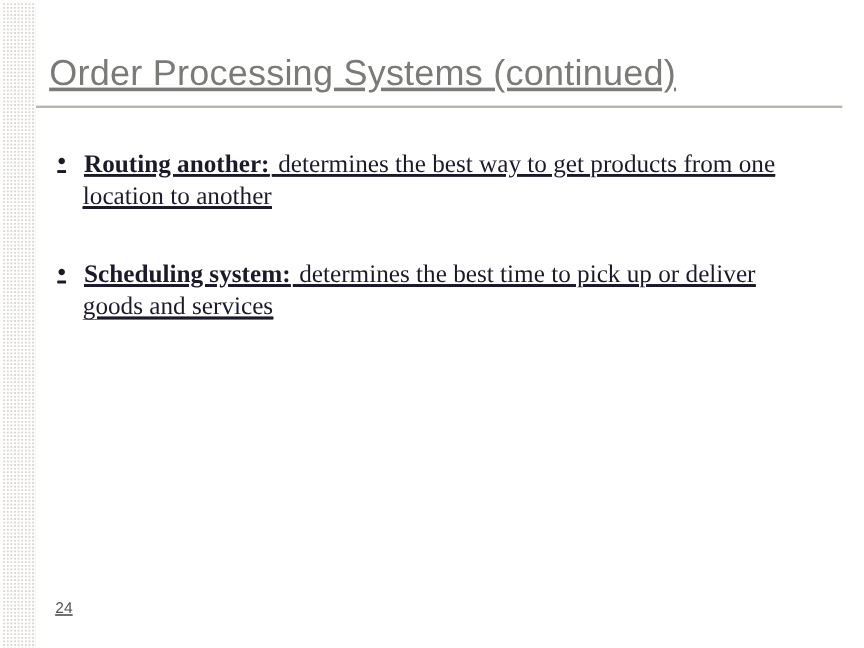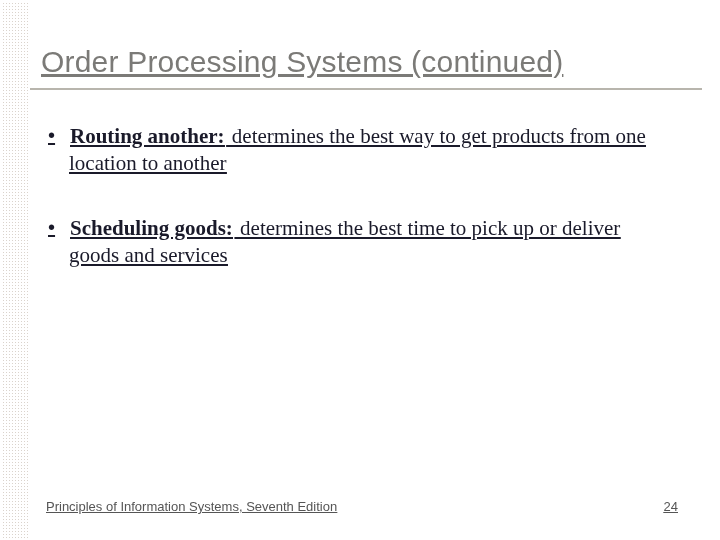--- a/index.html
+++ b/index.html
@@ -97,23 +97,22 @@
     <div class="bullet-item">
       <div class="bullet-marker">•</div>
       <div class="bullet-text">
         <span class="term">Routing another:</span><span> determines the best way to get products from one location to another</span>
       </div>
     </div>
 
     <div class="bullet-item">
       <div class="bullet-marker">•</div>
       <div class="bullet-text">
-        <span class="term">Scheduling goods:</span><span> determines the best time to pick up or deliver goods and services</span>
+        <span class="term">Scheduling system:</span><span> determines the best time to pick up or deliver goods and services</span>
       </div>
     </div>
 
   </div>
 
   <div class="footer">
-    <span>Principles of Information Systems, Seventh Edition</span>
     <span>24</span>
   </div>
 </div>
 
 </body></html>

